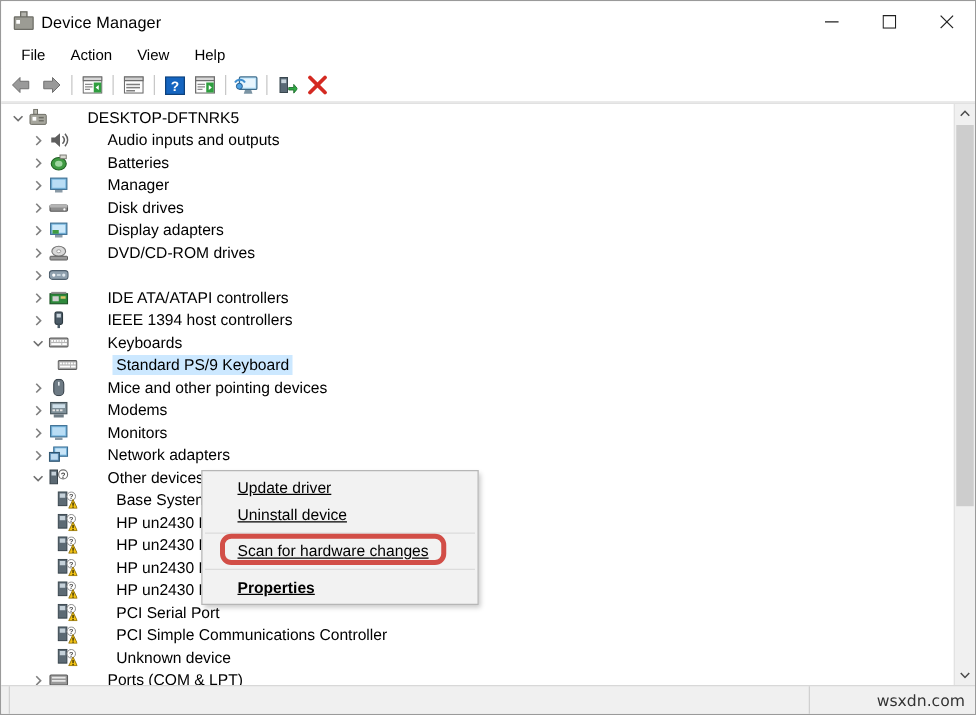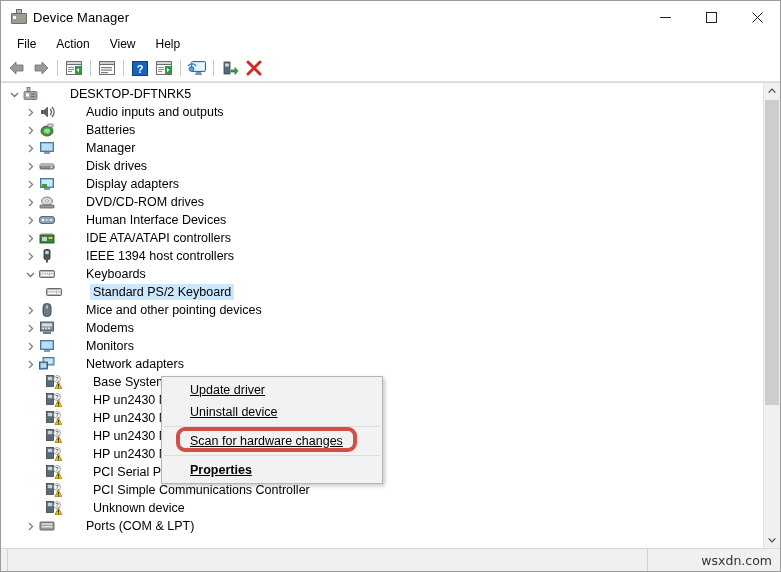--- a/index.html
+++ b/index.html
@@ -476,21 +476,20 @@
             </svg>
         </div>
         <div class="icon">
           <svg width="16" height="12" viewBox="0 0 16 12">
             <rect x="0.5" y="2.5" width="15" height="7" rx="2.5" fill="#8fa0ae" stroke="#4f5f6d" stroke-width="0.9"></rect>
             <circle cx="4" cy="6" r="1.3" fill="#ffffff"></circle>
             <circle cx="12" cy="6" r="1.3" fill="#e0e8ee"></circle>
             <rect x="6.5" y="5.3" width="3" height="1.4" fill="#d0dae2"></rect>
           </svg>
         </div>
-        <div class="label">Human Interface Devices</div>
       </div>
 
       <div class="row ind1">
         <div class="twisty">
           <svg width="9" height="9" viewBox="0 0 9 9">
               <path d="M3 1 L6.5 4.5 L3 8" fill="none" stroke="#808080" stroke-width="1.3"></path>
             </svg>
         </div>
         <div class="icon">
           <svg width="16" height="13" viewBox="0 0 16 13">
@@ -548,21 +547,21 @@
             <rect x="2" y="3" width="1.5" height="1.5" fill="#ffffff"></rect>
             <rect x="4.2" y="3" width="1.5" height="1.5" fill="#ffffff"></rect>
             <rect x="6.4" y="3" width="1.5" height="1.5" fill="#ffffff"></rect>
             <rect x="8.6" y="3" width="1.5" height="1.5" fill="#ffffff"></rect>
             <rect x="10.8" y="3" width="1.5" height="1.5" fill="#ffffff"></rect>
             <rect x="13" y="3" width="1.5" height="1.5" fill="#ffffff"></rect>
             <rect x="2" y="5.5" width="8" height="1.5" fill="#ffffff"></rect>
             <rect x="10.8" y="5.5" width="3.7" height="1.5" fill="#ffffff"></rect>
           </svg>
         </div>
-        <div class="label">Standard PS/2 Keyboard</div>
+        <div class="label">Standard PS/9 Keyboard</div>
       </div>
 
       <div class="row ind1">
         <div class="twisty">
           <svg width="9" height="9" viewBox="0 0 9 9">
               <path d="M3 1 L6.5 4.5 L3 8" fill="none" stroke="#808080" stroke-width="1.3"></path>
             </svg>
         </div>
         <div class="icon">
           <svg width="12" height="14" viewBox="0 0 12 14">
@@ -618,20 +617,36 @@
           <svg width="16" height="14" viewBox="0 0 16 14">
             <rect x="4" y="0.5" width="11" height="7.5" fill="#7bb8e0" stroke="#3c6e92" stroke-width="0.9"></rect>
             <rect x="5.2" y="1.7" width="8.6" height="5" fill="#c9e5f8"></rect>
             <rect x="0.5" y="5" width="8" height="7" fill="#5f8fb5" stroke="#2f5570" stroke-width="0.9"></rect>
             <rect x="1.7" y="6.2" width="5.6" height="4.6" fill="#bcd9ef"></rect>
           </svg>
         </div>
         <div class="label">Network adapters</div>
       </div>
 
+      <div class="row ind1">
+        <div class="twisty">
+          <svg width="9" height="9" viewBox="0 0 9 9">
+              <path d="M1 3 L4.5 6.5 L8 3" fill="none" stroke="#6f6f6f" stroke-width="1.3"></path>
+            </svg>
+        </div>
+        <div class="icon">
+          <svg width="16" height="14" viewBox="0 0 16 14">
+            <rect x="1" y="1" width="6" height="11" fill="#5c6a74" stroke="#36424a" stroke-width="0.8"></rect>
+            <rect x="2.2" y="2.4" width="3.6" height="3" fill="#c6d2da"></rect>
+            <circle cx="11.5" cy="4.5" r="3.6" fill="#ffffff" stroke="#6f6f6f" stroke-width="0.9"></circle>
+            <text x="11.5" y="7" font-family="Liberation Sans, sans-serif" font-size="6.2" font-weight="bold" fill="#444444" text-anchor="middle">?</text>
+          </svg>
+        </div>
+        <div class="label">Other devices</div>
+      </div>
 
       <div class="row ind2">
         <div class="icon">
           <svg width="16" height="14" viewBox="0 0 16 14">
             <rect x="0.5" y="0.5" width="7" height="11" fill="#5c6a74" stroke="#36424a" stroke-width="0.8"></rect>
             <rect x="1.8" y="1.8" width="4.4" height="3.4" fill="#c6d2da"></rect>
             <circle cx="11" cy="4" r="3.4" fill="#ffffff" stroke="#8a8a8a" stroke-width="0.8"></circle>
             <text x="11" y="6.3" font-family="Liberation Sans, sans-serif" font-size="5.8" font-weight="bold" fill="#555555" text-anchor="middle">?</text>
             <path d="M9 13.6 L12.4 6.6 L15.8 13.6 Z" fill="#f5c516" stroke="#8a6a00" stroke-width="0.7"></path>
             <rect x="11.9" y="9" width="1.1" height="2.6" fill="#3a2f00"></rect>

